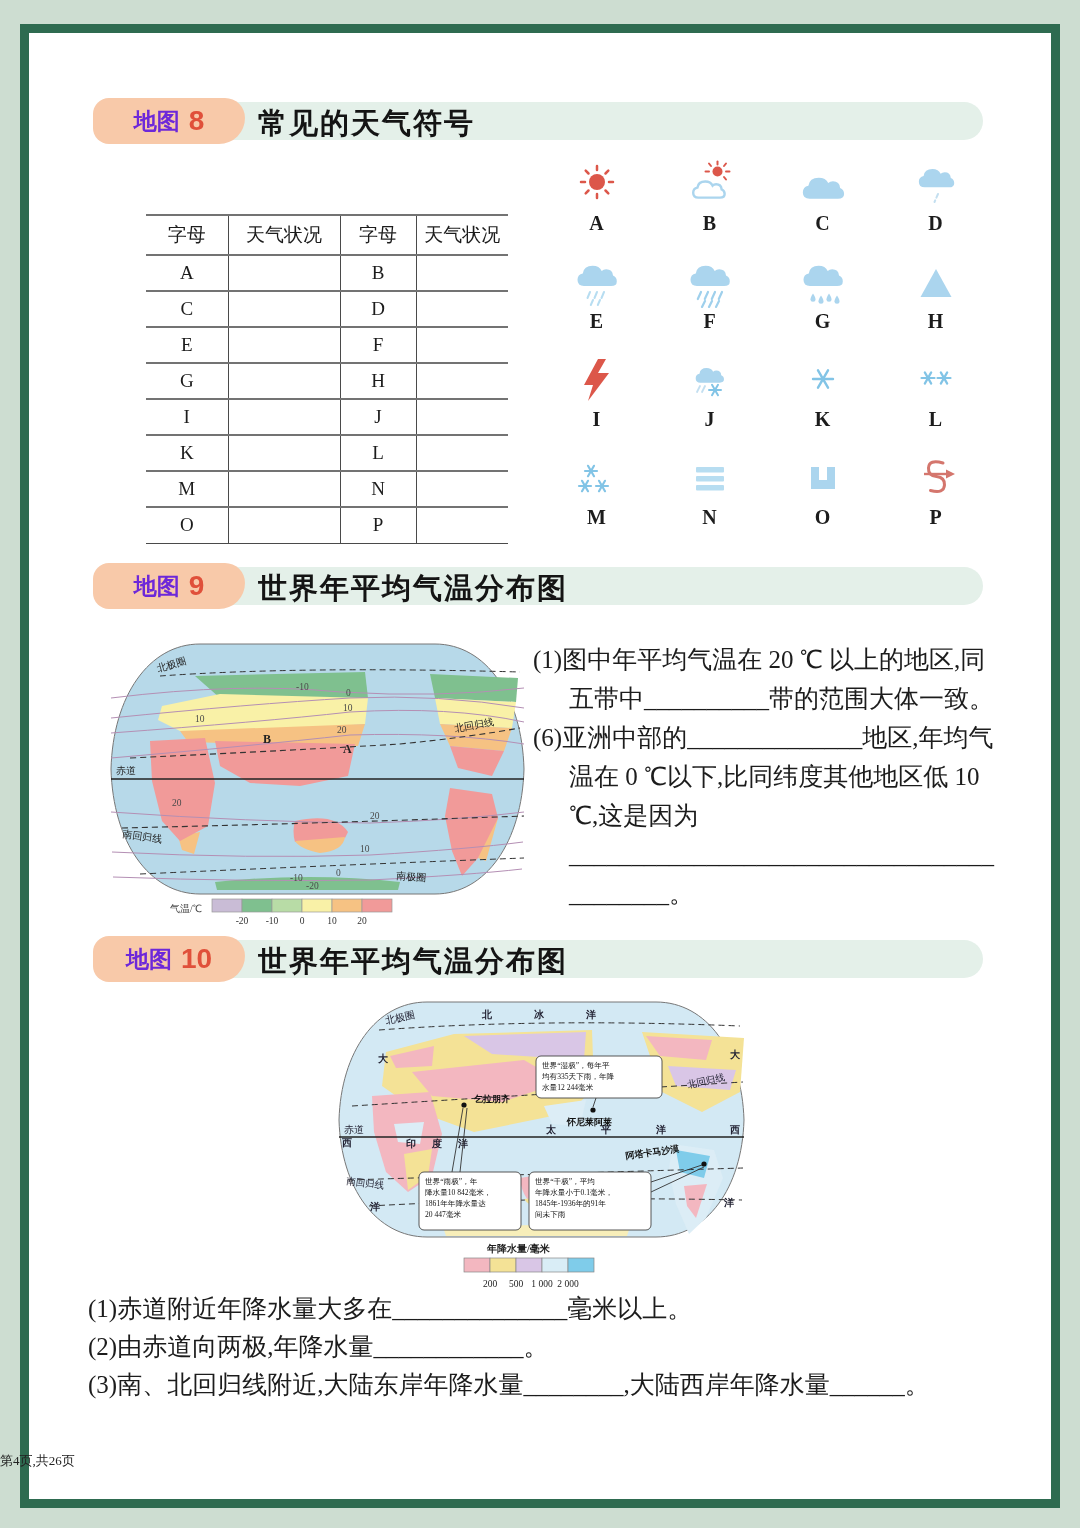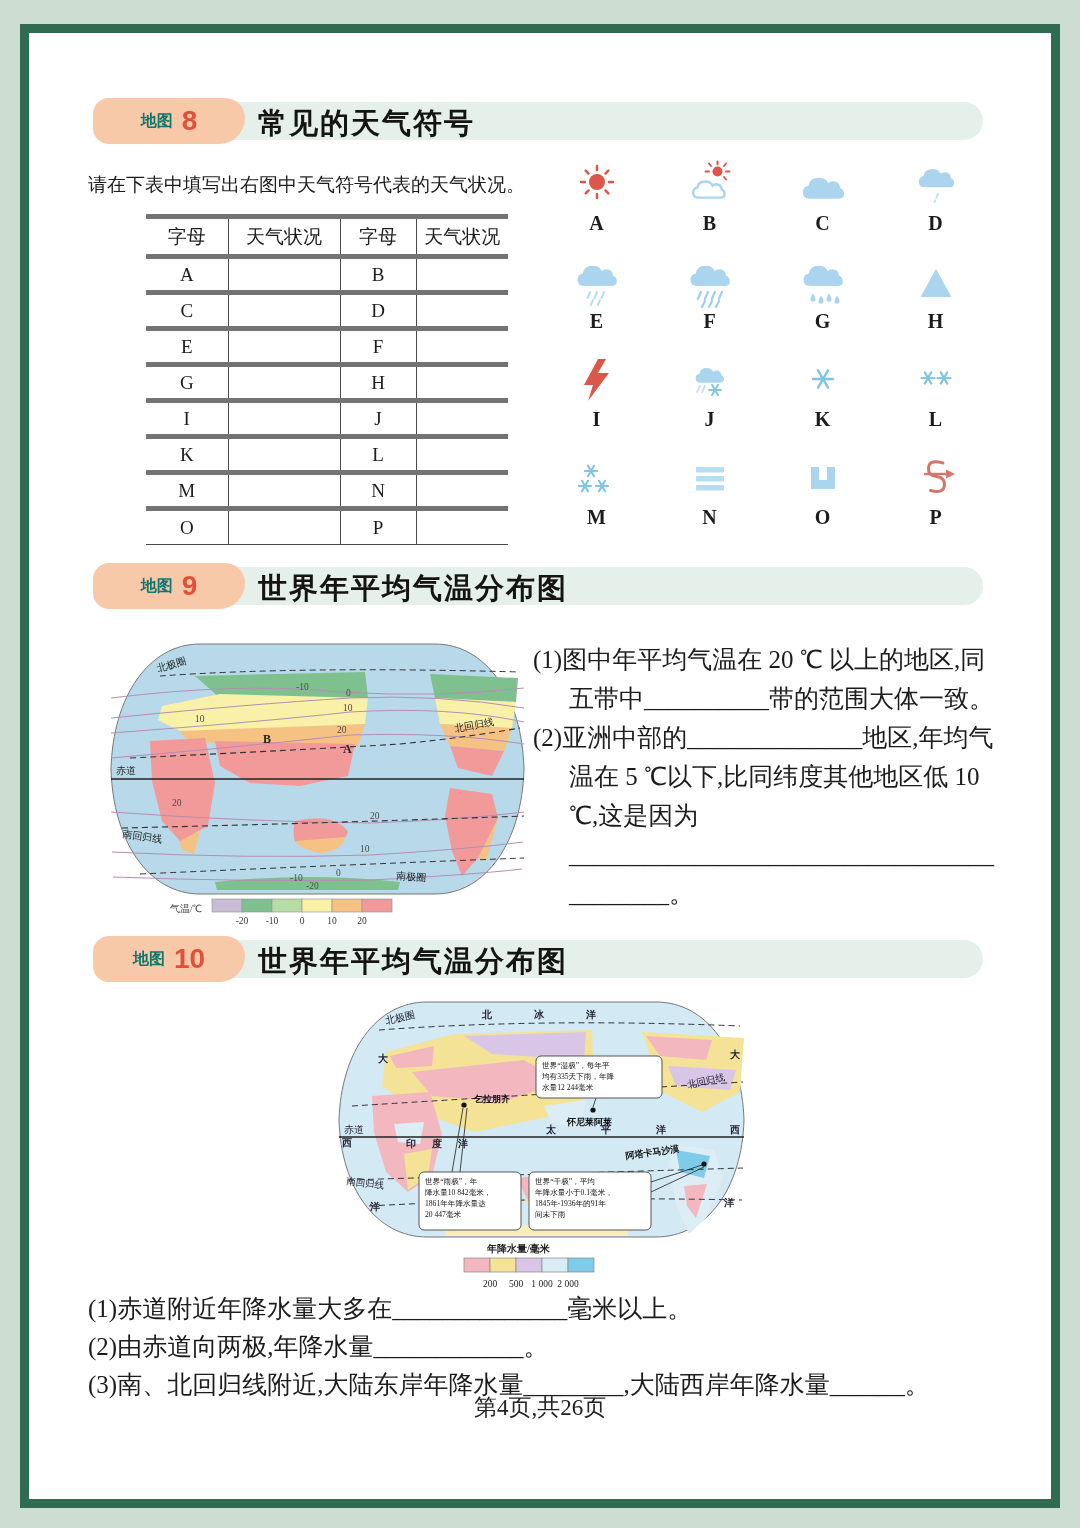--- a/index.html
+++ b/index.html
@@ -11,33 +11,33 @@
   
   .sec-header { position:absolute; height:46px; width:890px; left:93px; }
   .sec-bar { position:absolute; left:58px; right:0; top:4px; height:38px;
              background:#e4f0e9; border-radius:20px; }
   .sec-badge { position:absolute; left:0; top:0; width:152px; height:46px;
                background:#f8c9a9; border-radius:16px 20px 26px 16px;
                display:flex; align-items:center; justify-content:center; gap:9px;
                font-family:"Liberation Sans", sans-serif; }
   .sec-badge::after { content:""; position:absolute; right:-14px; bottom:-4px; width:40px; height:26px;
                background:#f8c9a9; border-radius:50% 60% 70% 50%; transform:rotate(18deg); z-index:-1;}
-  .sec-badge .bl { font-size:16px; font-weight:bold; color:#0f766e; }
+  .sec-badge .bl { font-size:23px; font-weight:bold; color:#6d28d9; }
   .sec-badge .bn { font-size:28px; font-weight:bold; color:#e0503a; }
   .sec-title { position:absolute; left:165px; top:6px; font-size:29px; font-weight:bold;
                color:#141414; font-family:"Liberation Sans", sans-serif; letter-spacing:2px; }
 
   .instruction { position:absolute; left:88px; top:172px; font-size:19px; color:#1c1c1c; }
 
   
   .wtable { position:absolute; left:146px; top:214px; border-collapse:collapse;
             font-size:19px; color:#1c1c1c; }
   .wtable tr { height:36px; }
   .wtable tr.head { height:40px; }
-  .wtable td { border-top:5px solid #737373; text-align:center; vertical-align:middle; }
+  .wtable td { border-top:2px solid #737373; text-align:center; vertical-align:middle; }
   .wtable tr:last-child td { border-bottom:1px solid #4a4a4a; }
   .wtable td + td { border-left:1px solid #4a4a4a; }
   .wtable .c1 { width:82px; } .wtable .c2 { width:112px; }
   .wtable .c3 { width:76px; } .wtable .c4 { width:92px; }
 
   
   .symgrid { position:absolute; left:540px; top:158px; width:452px;
              display:grid; grid-template-columns:repeat(4,1fr); grid-auto-rows:98px; }
   .sym-cell { display:flex; flex-direction:column; align-items:center; }
   .sym-cell svg { width:52px; height:52px; }
@@ -48,39 +48,38 @@
   .map10 { position:absolute; left:324px; top:994px; }
   svg text { font-family:"Liberation Serif", serif; }
 
   
   .q9 { position:absolute; left:533px; top:640px; width:462px; }
   .q10 { position:absolute; left:88px; top:1290px; width:912px; }
   .q { font-size:25px; color:#1c1c1c; line-height:39px; padding-left:36px;
        text-indent:-36px; overflow-wrap:anywhere; }
   .q10 .q { line-height:38px; }
 
-  .footer { position:absolute; left:0; top:1392px; width:100%; text-align:center;
-            font-size:23px; color:#222; }
+  .footer { position:absolute; left:0; top:1452px; width:100%; 
+            font-size:13px; color:#222; }
 </style>
 </head>
 <body>
 
 <div class="page">
   <div class="sheet"></div>
 
   <div class="sec-header" style="top:98px;">
     <div class="sec-bar"></div>
     <div class="sec-badge">
       <span class="bl">地图</span>
       <span class="bn">8</span>
     </div>
     <div class="sec-title">常见的天气符号</div>
   </div>
 
-  <div class="instruction">请在下表中填写出右图中天气符号代表的天气状况。</div>
 
   <table class="wtable">
     <tbody>
         <tr class="head">
       <td class="c1">字母</td>
       <td class="c2">天气状况</td>
       <td class="c3">字母</td>
       <td class="c4">天气状况</td>
     </tr>
     <tr>
@@ -402,21 +401,21 @@
         <text x="172" y="288">-10</text>
         <text x="202" y="288">0</text>
         <text x="232" y="288">10</text>
         <text x="262" y="288">20</text>
       </g>
     </g>
   </svg>
 
   <div class="q9">
     <p class="q">(1)图中年平均气温在 20 ℃ 以上的地区,同五带中__________带的范围大体一致。</p>
-    <p class="q">(2)亚洲中部的______________地区,年均气温在 5 ℃以下,比同纬度其他地区低 10 ℃,这是因为__________________________________________。</p>
+    <p class="q">(6)亚洲中部的______________地区,年均气温在 0 ℃以下,比同纬度其他地区低 10 ℃,这是因为__________________________________________。</p>
   </div>
 
   <div class="sec-header" style="top:936px;">
     <div class="sec-bar"></div>
     <div class="sec-badge">
       <span class="bl">地图</span>
       <span class="bn">10</span>
     </div>
     <div class="sec-title">世界年平均气温分布图</div>
   </div>

